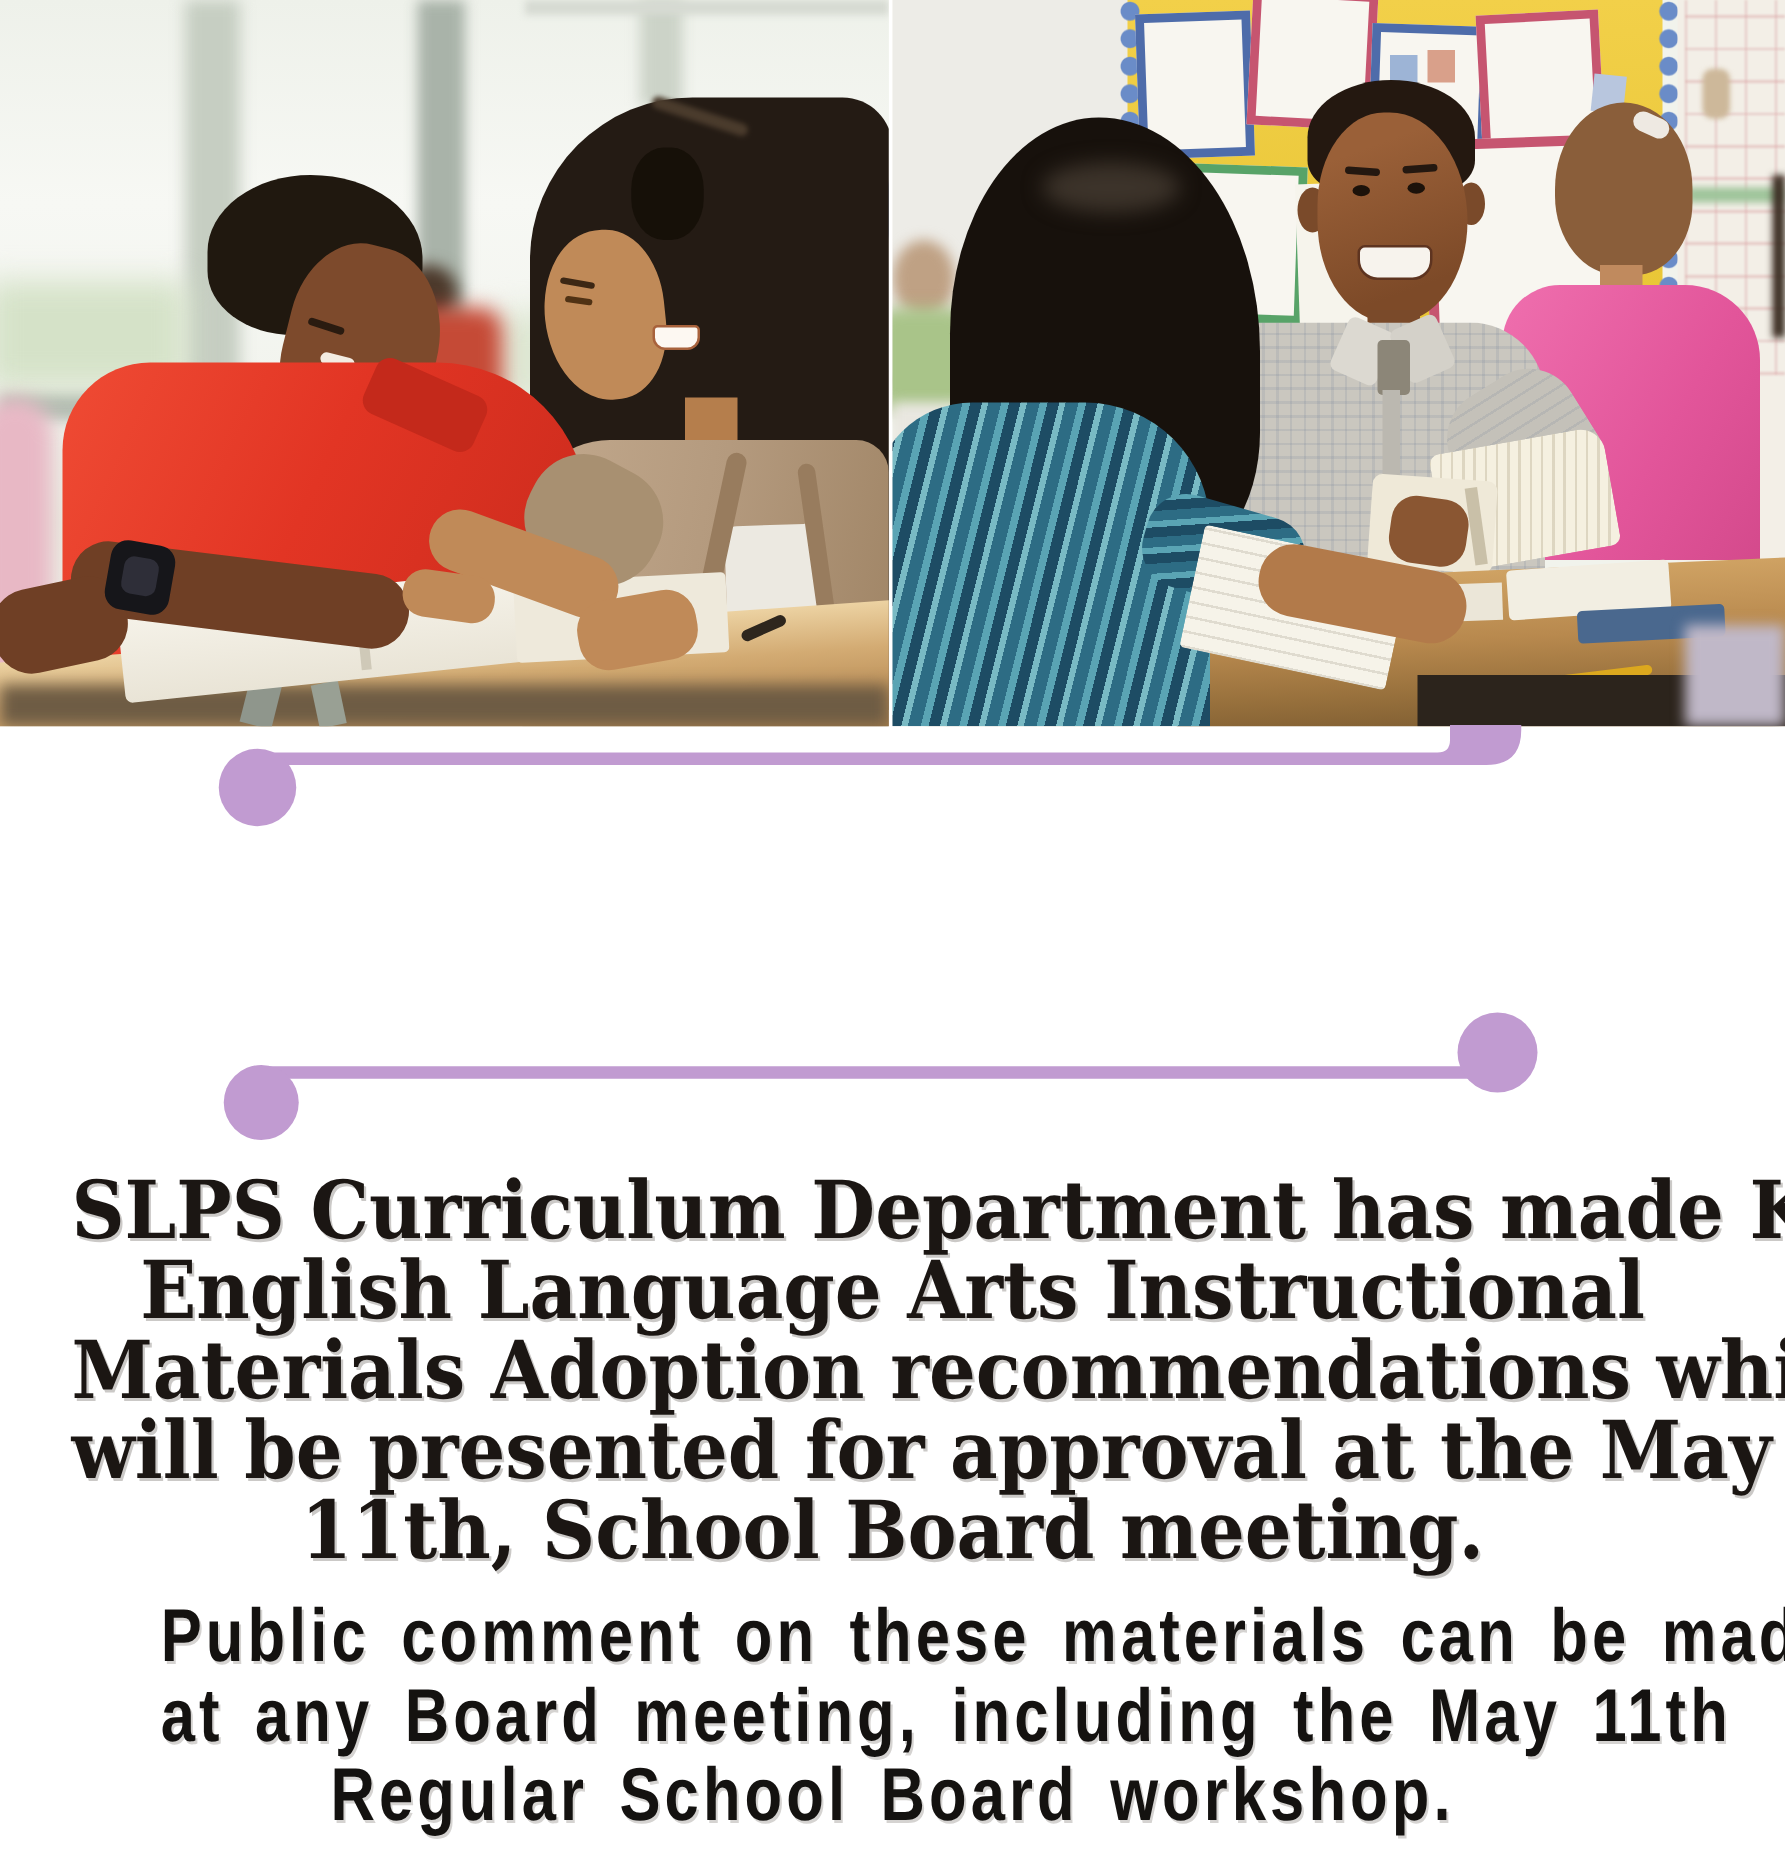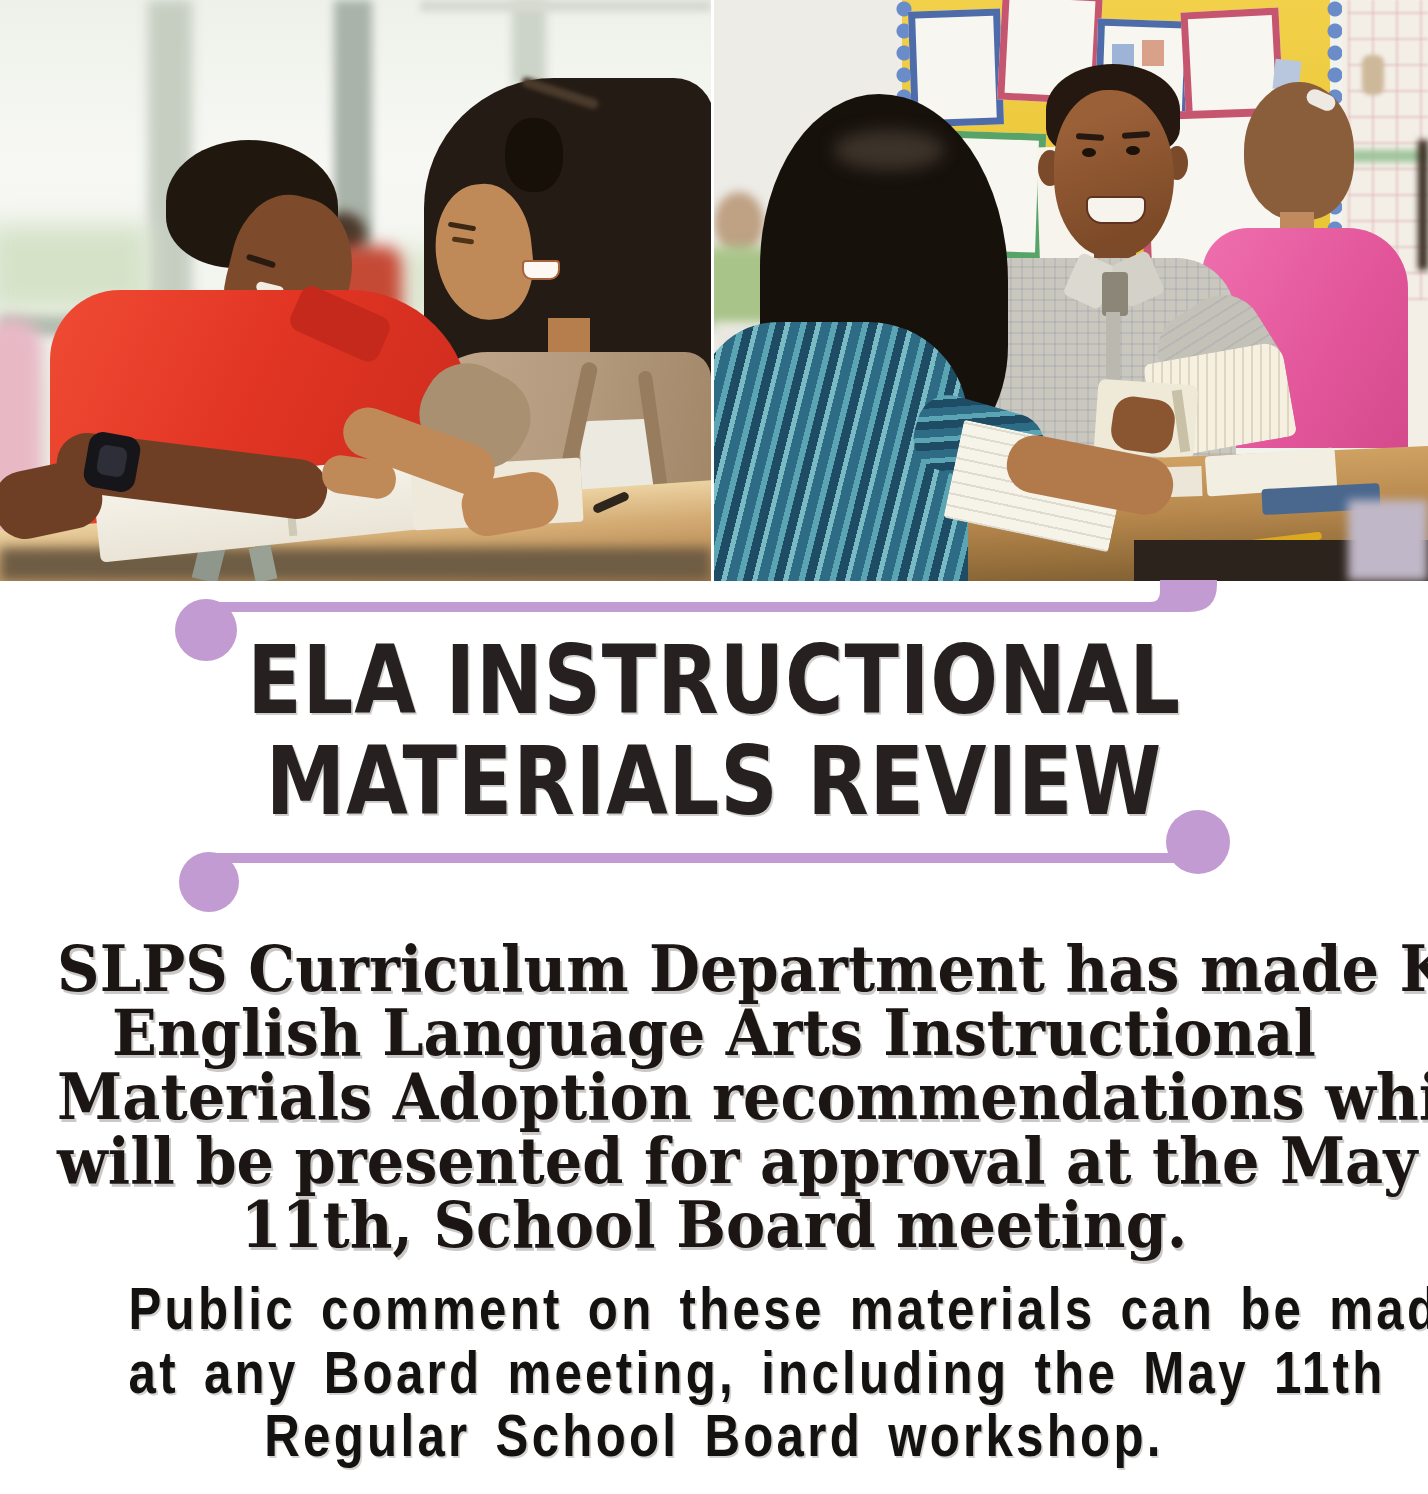--- a/index.html
+++ b/index.html
@@ -155,24 +155,20 @@
     <div class="s" style="left:238px;top:436px;width:168px;height:100px;background:repeating-linear-gradient(0deg,rgba(120,110,90,.18) 0 2px,transparent 2px 12px),#f6f3e9;transform:rotate(12deg);border-radius:4px;"></div>
     <div class="s" style="left:292px;top:446px;width:168px;height:58px;background:#b27a4a;border-radius:28px;transform:rotate(11deg);"></div>
     <div class="s" style="left:634px;top:500px;width:80px;height:81px;background:#c0b8c8;filter:blur(5px);"></div>
   </div>
 
   <svg class="divider" style="left:170px;top:580px;" width="1060" height="90" viewBox="0 0 1060 90">
     <path fill="#c19bd1" d="M36 22 H980 Q990 22 990 12 V0 H1047 V4 Q1047 32 1019 32 H36 Z"></path>
     <circle fill="#c19bd1" cx="36" cy="50" r="31"></circle>
   </svg>
 
-  <div class="title-block">
-    <span class="title-line">ELA INSTRUCTIONAL</span>
-    <span class="title-line">MATERIALS REVIEW</span>
-  </div>
 
   <svg class="divider" style="left:170px;top:805px;" width="1075" height="115" viewBox="0 0 1075 115">
     <path fill="#c19bd1" d="M39 48 H1040 V58 H39 Z"></path>
     <circle fill="#c19bd1" cx="1028" cy="37" r="32"></circle>
     <circle fill="#c19bd1" cx="39" cy="77" r="30"></circle>
   </svg>
 
   <div class="para intro">
     <span class="para-line">SLPS Curriculum Department has made K-12</span>
     <span class="para-line">English Language Arts Instructional</span>

